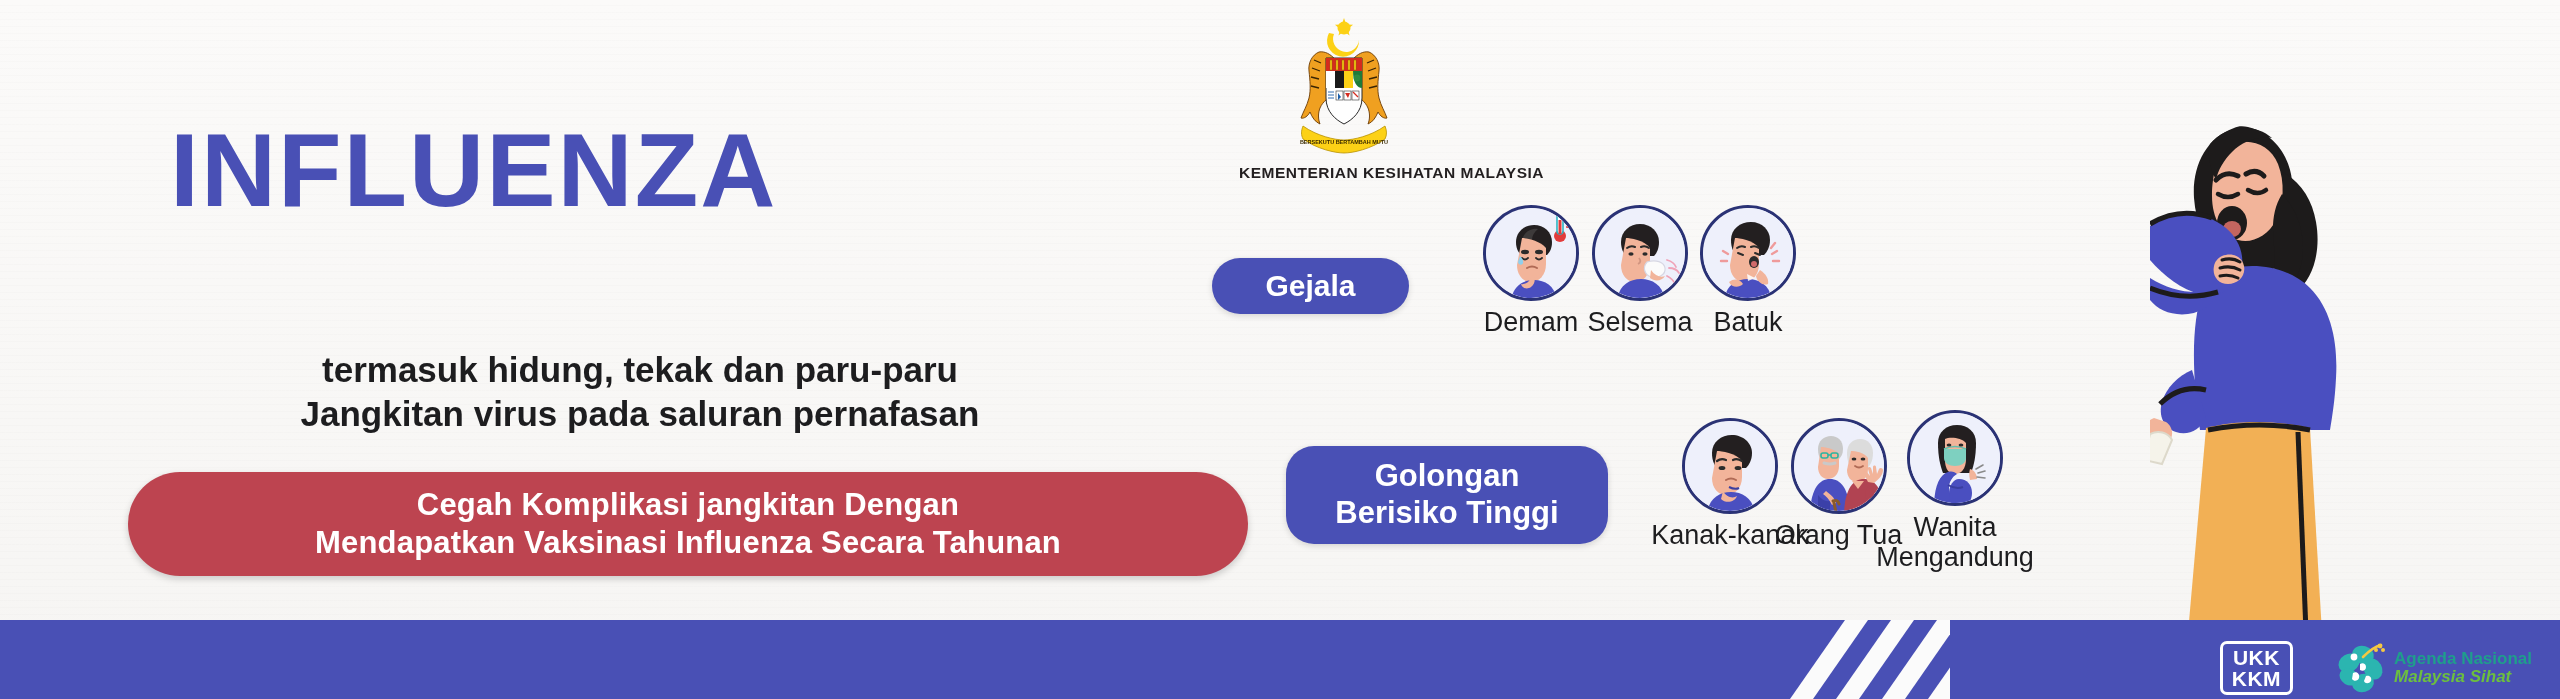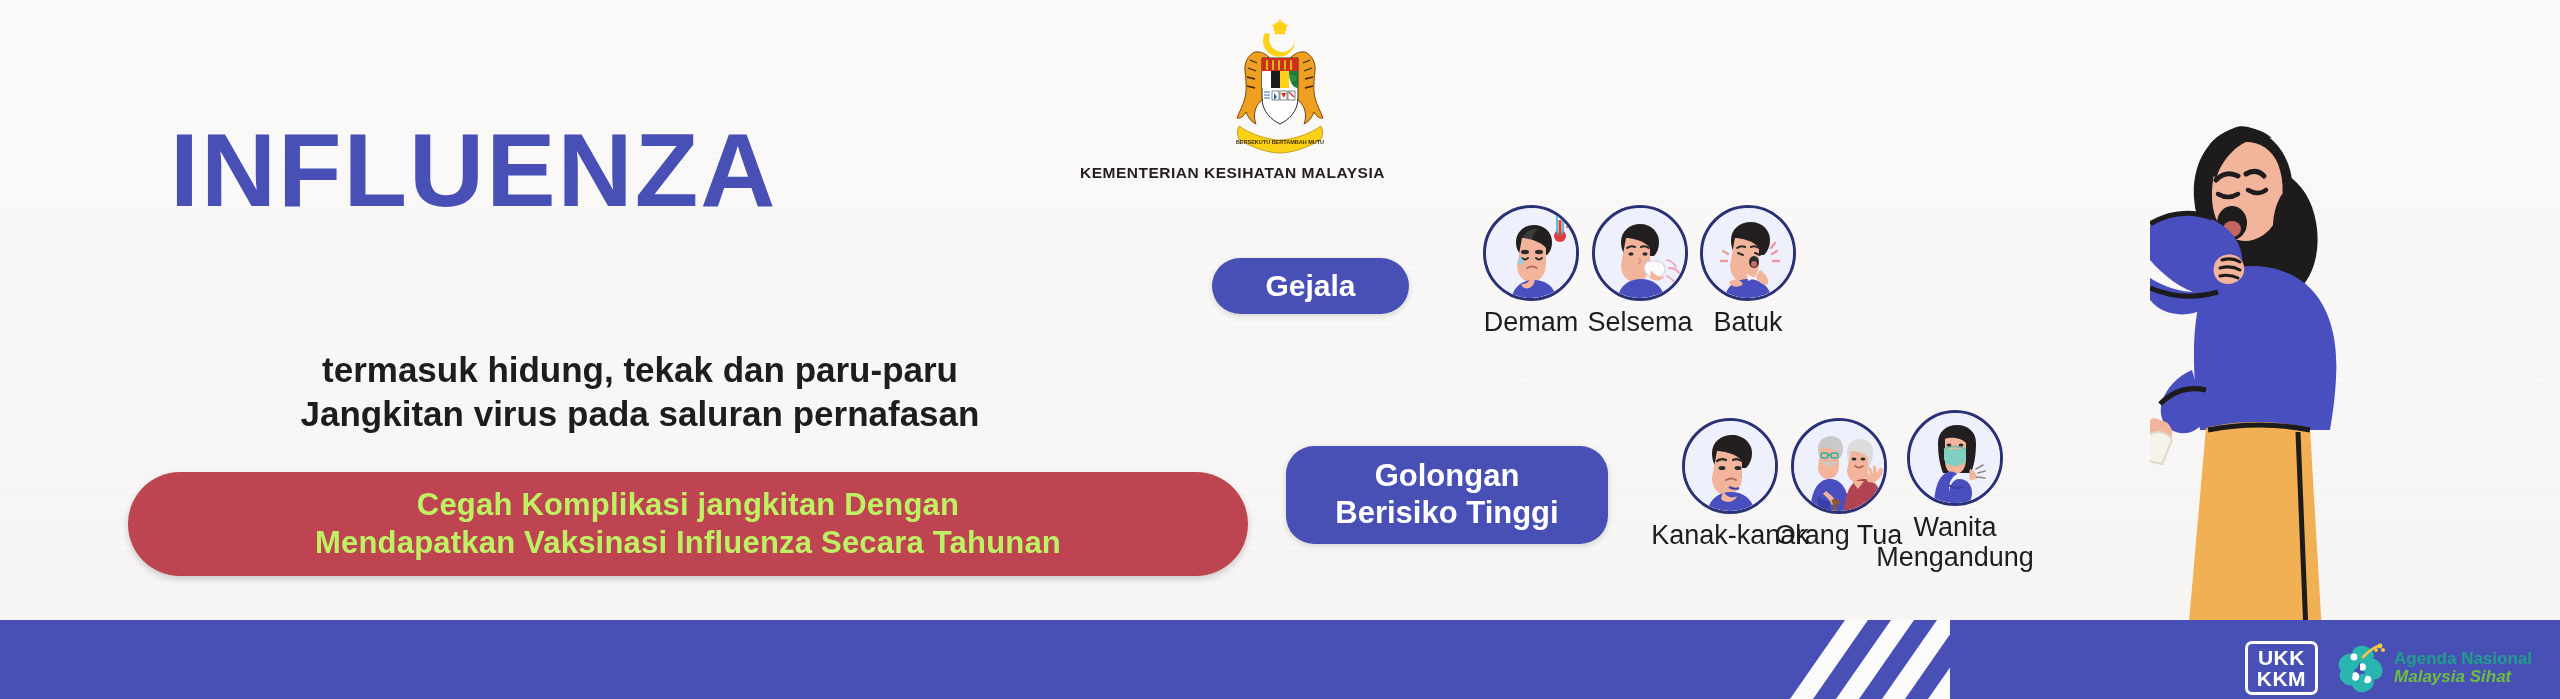--- a/index.html
+++ b/index.html
@@ -12,21 +12,21 @@
   #banner {
     position:relative;
     width:2560px; height:699px;
     background:
       repeating-linear-gradient(0deg, rgba(0,0,0,0.012) 0px, rgba(0,0,0,0.012) 1px, rgba(255,255,255,0) 1px, rgba(255,255,255,0) 7px),
       linear-gradient(180deg,#fbfaf9 0%,#f6f5f3 100%);
     overflow:hidden;
   }
 
   
-  .ministry { position:absolute; left:1080px; top:8px; width:400px; text-align:left; }
+  .ministry { position:absolute; left:1144px; top:8px; width:400px; text-align:right; }
   .crest { width:118px; height:152px; margin:0 auto; display:block; }
   .ministry-name {
     margin-top:4px;
     font-size:15.5px; font-weight:700; letter-spacing:0.5px;
     color:#231f20;
   }
 
   
   .headline {
     position:absolute; left:170px; top:118px;
@@ -44,21 +44,21 @@
   .redbar {
     position:absolute; left:128px; top:472px;
     width:1120px; height:104px;
     background:#bd4450;
     border-radius:52px;
     display:flex; flex-direction:column;
     align-items:center; justify-content:center;
     box-shadow:0 3px 7px rgba(0,0,0,0.18);
   }
   .redbar span {
-    display:block; color:#bef264;
+    display:block; color:#ffffff;
     font-size:31px; font-weight:700; line-height:1.22;
     text-align:center; letter-spacing:0.2px;
   }
 
   
   .pill {
     position:absolute;
     background:#4950b5;
     border-radius:40px;
     display:flex; flex-direction:column;
@@ -106,21 +106,21 @@
 
   
   .footer {
     position:absolute; left:0; bottom:0;
     width:2560px; height:79px;
     background:#4950b5;
   }
   .stripes { position:absolute; right:610px; bottom:0; width:310px; height:79px; overflow:hidden; }
   .logos {
     position:absolute; right:28px; bottom:4px;
-    display:flex; align-items:flex-end; gap:15px;padding-left:28px;
+    display:flex; align-items:flex-end; gap:40px;padding-left:28px;
   }
   .logo-ukk {
     background:#4950b5; color:#ffffff;
     border:3px solid #ffffff; border-radius:7px;
     padding:3px 9px; text-align:center;
     font-size:21px; font-weight:800; line-height:1.0;
     letter-spacing:0.5px;
   }
   .logo-ukk span { display:block; }
   .logo-ans { display:flex; align-items:center; gap:7px; }

